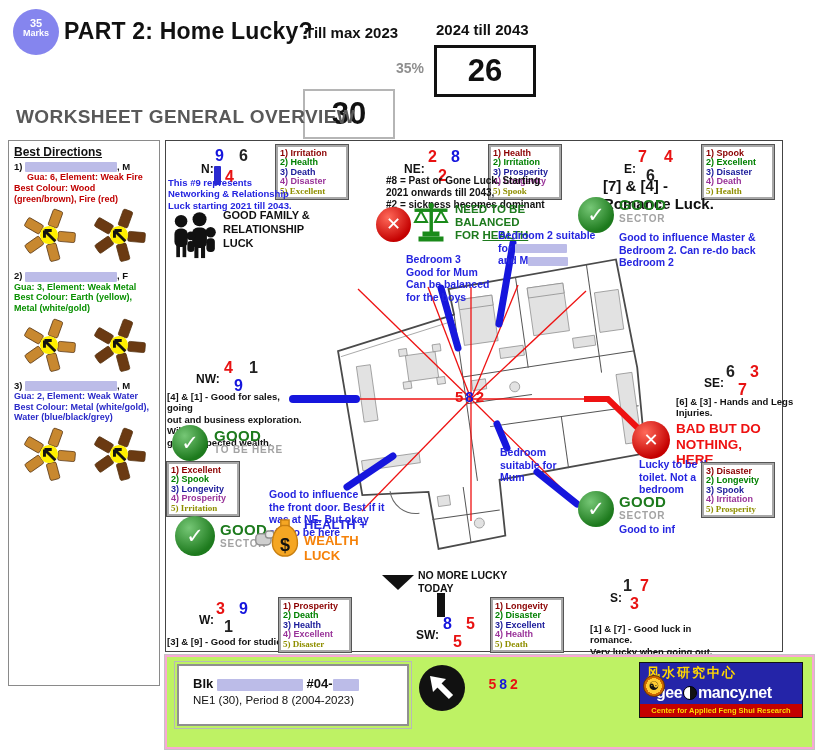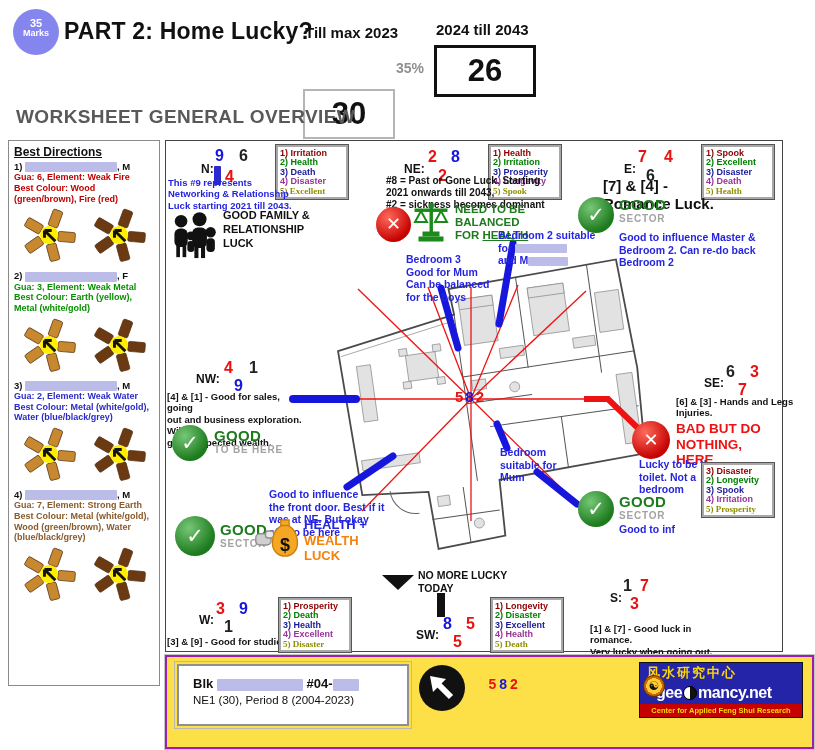--- a/index.html
+++ b/index.html
@@ -68,22 +68,22 @@
   .bad-circle{width:35px;height:35px;border-radius:50%;
       background:radial-gradient(circle at 35% 30%,#ff6a5a,#c40000 72%);
       color:#fff;text-align:center;font-size:18px;font-weight:bold;line-height:35px;}
   .good-word{font-size:15px;font-weight:bold;color:#1d7a1d;letter-spacing:.3px;}
   .good-sub{font-size:10px;font-weight:bold;color:#a3a3a3;letter-spacing:.8px;}
 
   .center-nums span{font-size:15px;font-weight:bold;padding:0 1px;}
   .footer-nums span{font-size:14px;font-weight:bold;padding:0 1.5px;}
 
   
-  .footer{left:165px;top:655px;width:645px;height:90px;border:2px solid #a21caf;
-          outline:1px solid #c5c5c5;background:#fde047;}
+  .footer{left:165px;top:655px;width:645px;height:90px;border:2px solid #f9a8d4;
+          outline:1px solid #c5c5c5;background:#bef264;}
   .addr-box{left:10px;top:7px;width:232px;height:62px;border:2px solid #909090;
             outline:1px solid #b8b8b8;outline-offset:2px;background:#fff;
             padding:10px 0 0 14px;box-sizing:border-box;}
   .addr-l1{font-size:13px;font-weight:bold;}
   .addr-l2{font-size:11.5px;margin-top:3px;}
   .compass-circle{left:252px;top:8px;width:46px;height:46px;border-radius:50%;background:#111;}
   .logo{left:472px;top:5px;width:164px;height:56px;background:#2424a8;border:1px solid #111;
         box-sizing:border-box;overflow:hidden;}
   .logo-row1{display:flex;align-items:center;height:20px;padding-left:3px;}
   .logo-cn{color:#ffd700;font-size:13px;font-weight:bold;letter-spacing:2px;margin-left:4px;}
@@ -137,21 +137,21 @@
 <div class="abs pct" style="left:396px;top:60px">35%</div>
 <div class="abs val-box black" style="left:434px;top:45px">26</div>
 <div class="abs section-title">WORKSHEET GENERAL OVERVIEW</div>
 
 <div class="abs sidebar">
   <div class="sb-title">Best Directions</div>
 
   <div class="sb-entry">
     <div class="sb-line1"><b>1)</b>
       <span class="redact name-redact"></span><b>, M</b></div>
-    <div class="sb-gua" style="color: rgb(192, 0, 0);">Gua: 6, Element: Weak Fire</div>
+    <div class="sb-gua" style="color: rgb(192, 0, 0); margin-left: 13px;">Gua: 6, Element: Weak Fire</div>
     <div class="sb-colour" style="color: rgb(192, 0, 0);">Best Colour: Wood (green/brown), Fire (red)</div>
     <div class="flowers">
       <svg class="flower fl-a">
           <use href="#flowerSym"></use>
         </svg>
       <svg class="flower fl-b">
           <use href="#flowerSym"></use>
         </svg>
     </div>
   </div>
@@ -179,34 +179,20 @@
     <div class="flowers">
       <svg class="flower fl-a">
           <use href="#flowerSym"></use>
         </svg>
       <svg class="flower fl-b">
           <use href="#flowerSym"></use>
         </svg>
     </div>
   </div>
 
-  <div class="sb-entry">
-    <div class="sb-line1"><b>4)</b>
-      <span class="redact name-redact"></span><b>, M</b></div>
-    <div class="sb-gua" style="color: rgb(138, 90, 42);">Gua: 7, Element: Strong Earth</div>
-    <div class="sb-colour" style="color: rgb(138, 90, 42);">Best Colour: Metal (white/gold), Wood (green/brown), Water (blue/black/grey)</div>
-    <div class="flowers">
-      <svg class="flower fl-a">
-          <use href="#flowerSym"></use>
-        </svg>
-      <svg class="flower fl-b">
-          <use href="#flowerSym"></use>
-        </svg>
-    </div>
-  </div>
 
 </div>
 
 <div class="abs panel">
 
   <svg class="overlay" viewBox="0 0 616 510">
     <g transform="rotate(-8 305 258)" stroke="#555" fill="none" stroke-width="1">
       <path d="M180 192 L300 172 L298 146 L468 140 L474 250 L470 336 L322 342 L320 398 L252 402 L250 344 L184 338 Z" fill="#ffffff" stroke="#4a4a4a" stroke-width="1.8"></path>
       <path d="M182 198 L300 178" stroke="#999" stroke-width="0.8"></path>
       <path d="M300 172 L300 340"></path>
@@ -384,20 +370,27 @@
     <span class="cnum nblue" style="left:38px;top:14px">9</span>
   </div>
   <div class="abs note-black pre" style="left:1px;top:250px;width:140px;font-size:9.5px">[4] &amp; [1] - Good for sales, going
 out and business exploration. Will
 get unexpected wealth.</div>
   <div class="abs good-circle" style="left:6px;top:284px">✓</div>
   <div class="abs" style="left:48px;top:286px">
     <div class="good-word">GOOD</div>
     <div class="good-sub">TO BE HERE</div>
   </div>
+  <div class="dlist" style="left:1px;top:321px">
+      <span>1) Excellent</span>
+      <span>2) Spook</span>
+      <span>3) Longevity</span>
+      <span>4) Prosperity</span>
+      <span>5) Irritation</span>
+    </div>
   <div class="abs note-blue pre" style="left:103px;top:347px">Good to influence
 the front door. Best if it
 was at NE. But okay
 still to be here</div>
   <div class="abs good-circle" style="left:9px;top:375px;width:40px;height:40px;line-height:40px">✓</div>
   <div class="abs" style="left:54px;top:380px">
     <div class="good-word">GOOD</div>
     <div class="good-sub">SECTOR</div>
   </div>
   <svg class="abs" style="left:88px;top:372px" width="48" height="50" viewBox="0 0 34 36">

